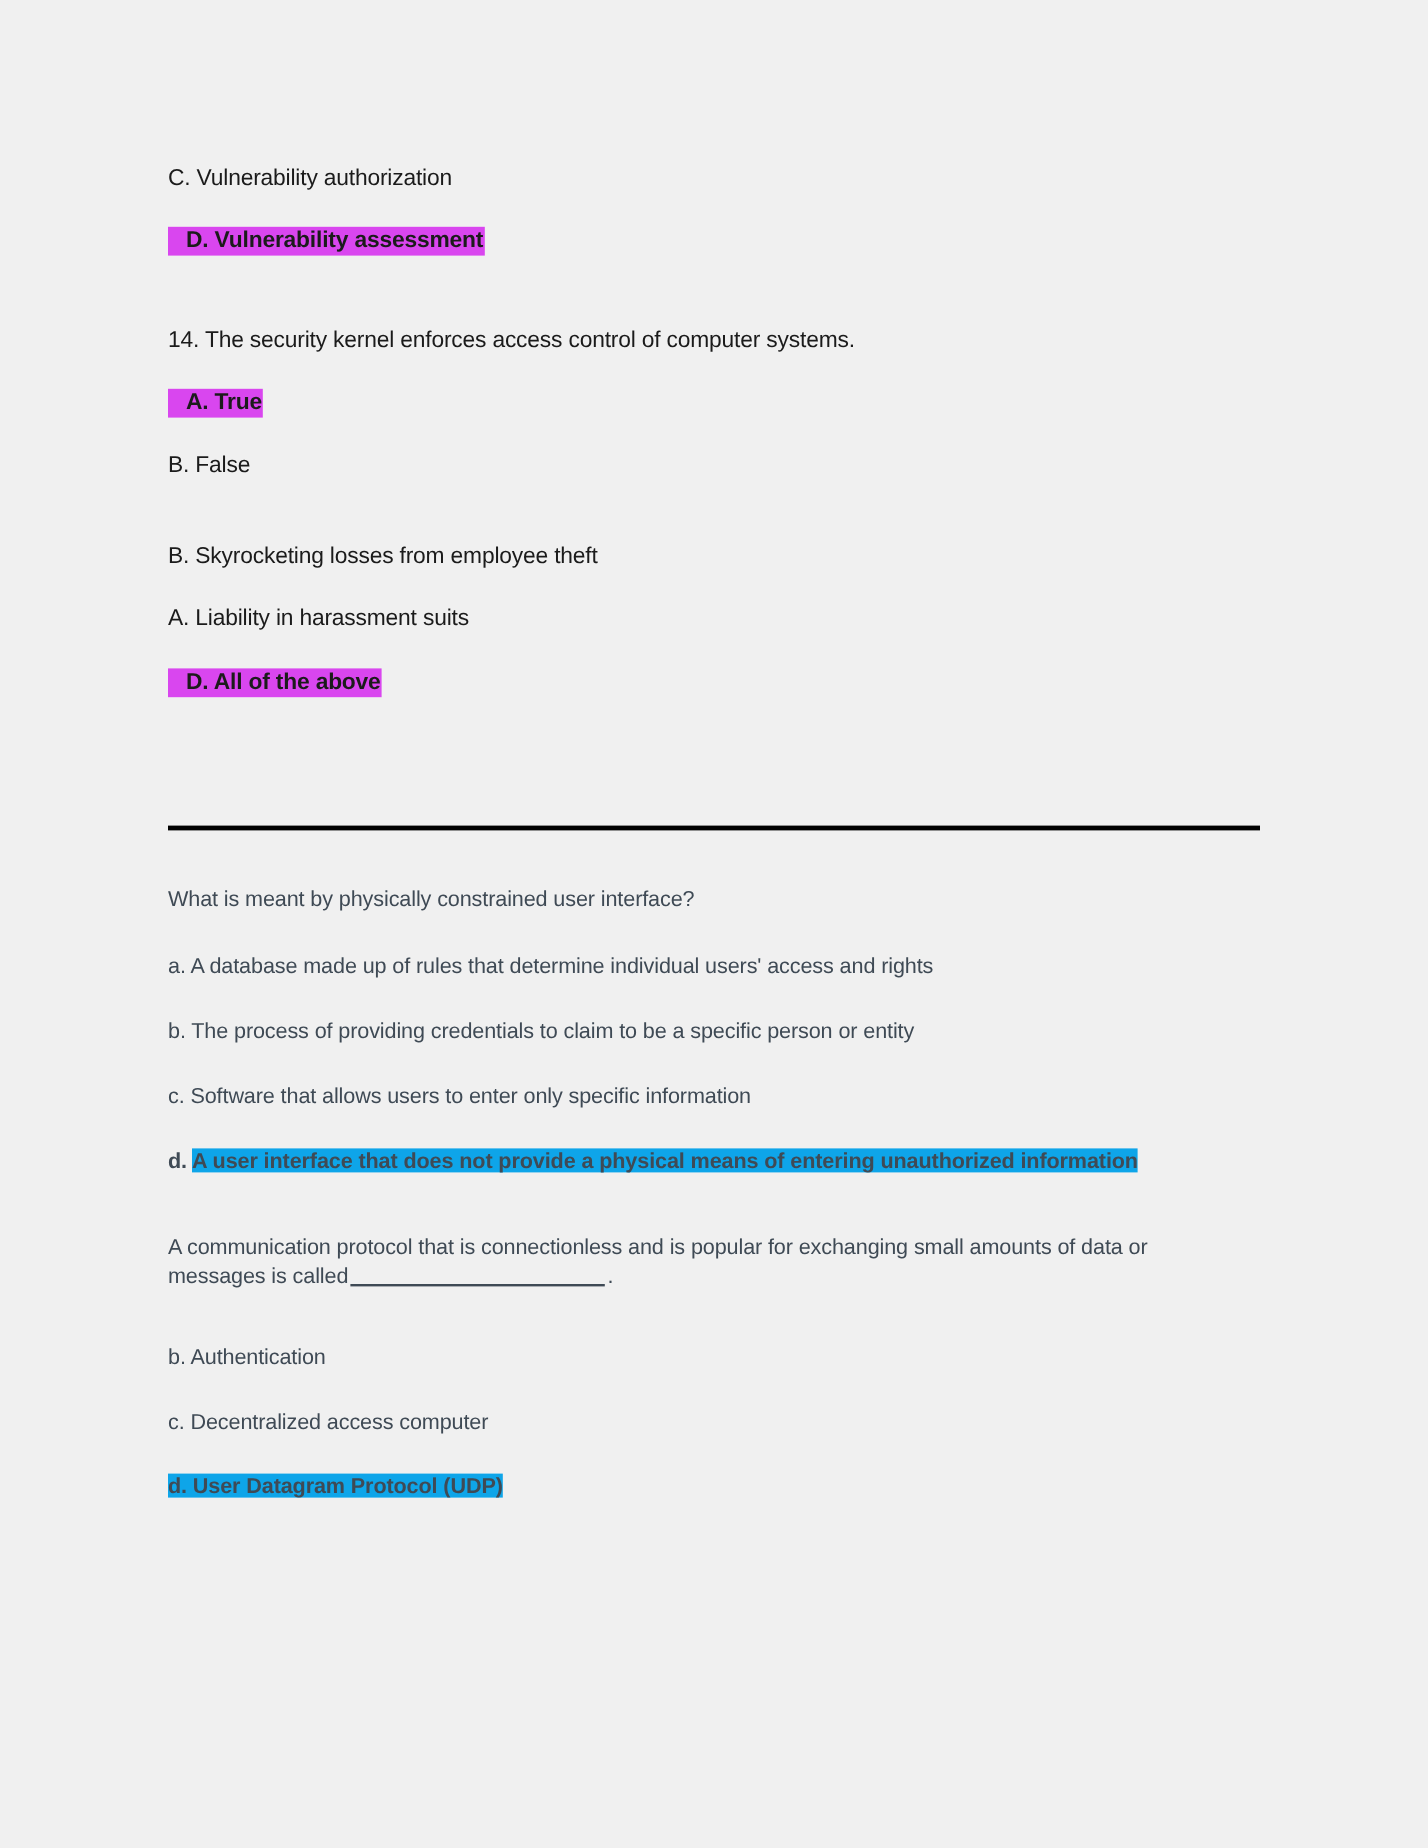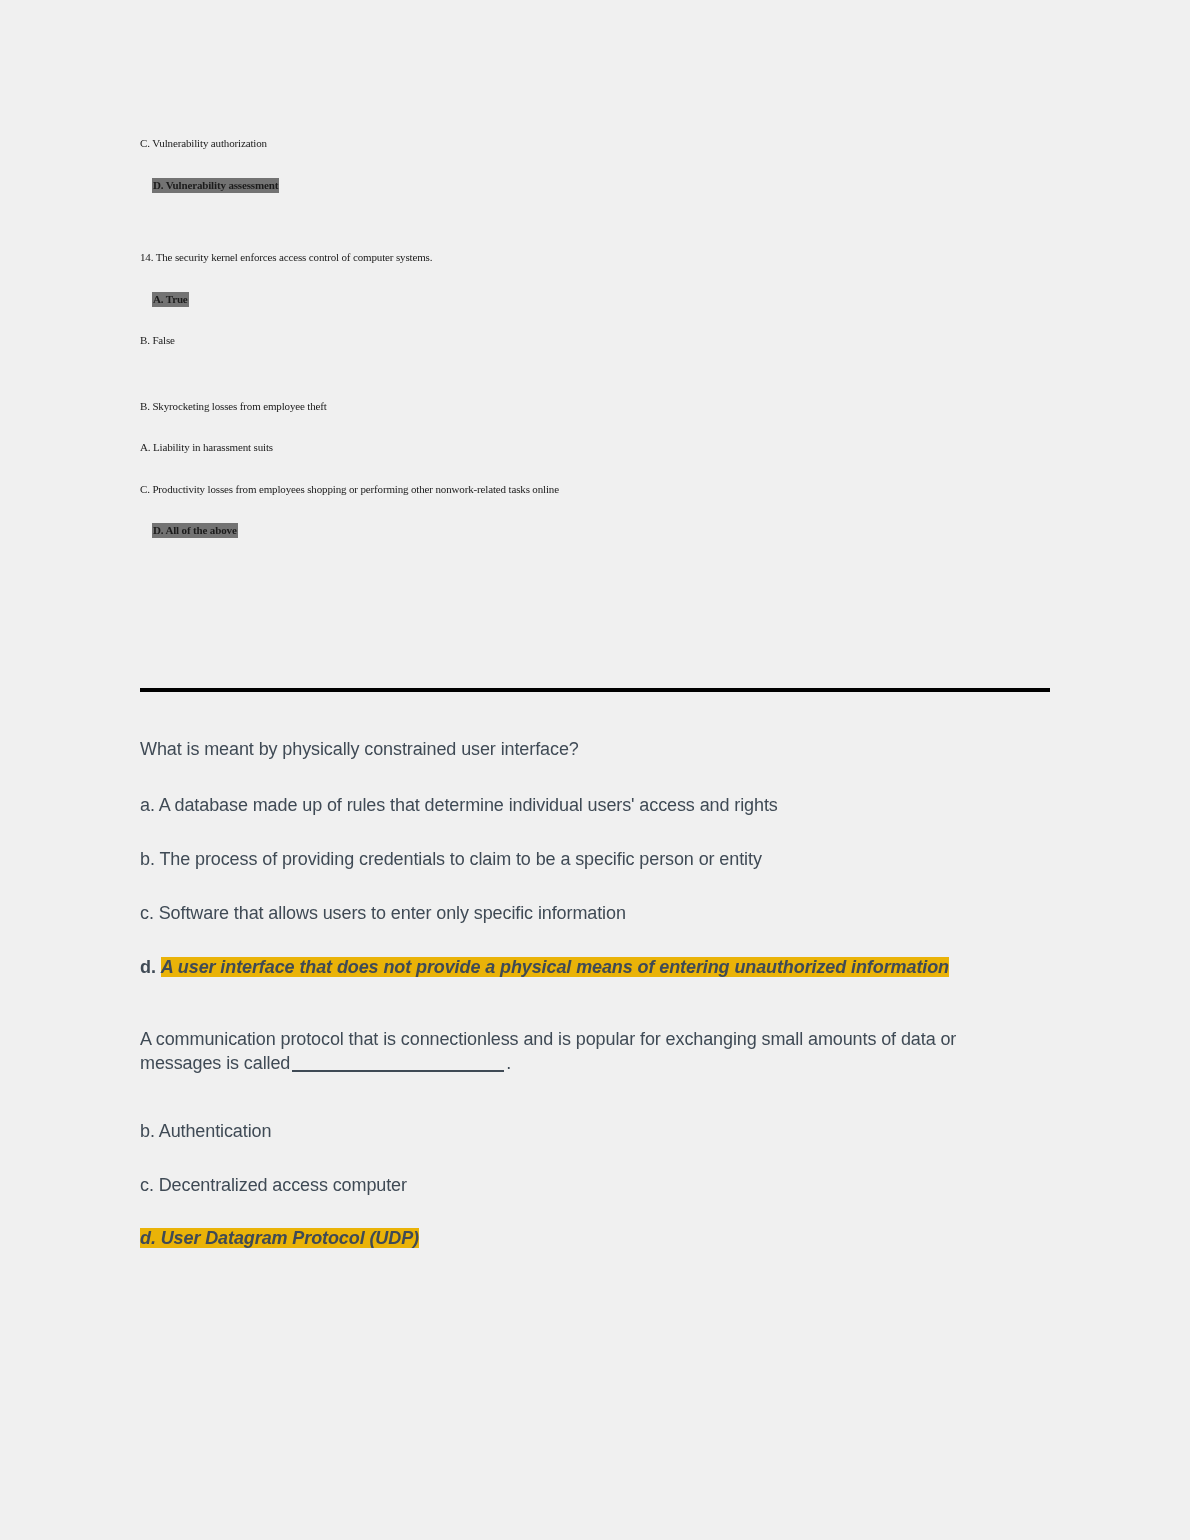--- a/index.html
+++ b/index.html
@@ -22,37 +22,36 @@
   }
 
   
   .section-a {
     position: absolute;
     left: 140px;
     top: 136px;
     width: 910px;
   }
   .section-a .line {
-    font-family: Liberation Serif, serif;
-    font-size: 11px;
+    font-family: Liberation Sans, sans-serif;
+    font-size: 19px;
     line-height: 1.32;
     color: #1b1b1b;
     margin: 0 0 27px 0;
     letter-spacing: -0.15px;
     white-space: nowrap;
   }
   .section-a .gap-lg { margin-bottom: 58px; }
   .section-a .gap-xl { margin-bottom: 51px; }
 
   .hl {
-    background: #737373;
+    background: #d946ef;
     font-weight: bold;
-    padding: 1px 1px 2px 1px;
+    padding: 1px 1px 2px 15px;
     box-decoration-break: clone;
-    margin-left: 12px;
     -webkit-box-decoration-break: clone;
   }
 
   
   .divider {
     position: absolute;
     left: 140px;
     top: 688px;
     width: 910px;
     height: 4px;
@@ -75,24 +74,23 @@
     margin: 0 0 30px 0;
     letter-spacing: -0.1px;
   }
   .section-b .q { margin-bottom: 32px; }
   .section-b .opt-d-first {
     font-weight: bold;
     margin-bottom: 48px;
   }
   .section-b .blockgap { margin-bottom: 44px; }
   .section-b .hl2 {
-    background: #eab308;
+    background: #0ea5e9;
     font-weight: bold;
     box-decoration-break: clone;
-    font-style: italic;
     -webkit-box-decoration-break: clone;
   }
   .section-b .prefix-bold { font-weight: bold; }
 
   .blank {
     display: inline-block;
     width: 212px;
     border-bottom: 2px solid #3f4a55;
     vertical-align: -3px;
     margin: 0 2px;
@@ -113,21 +111,20 @@
 
     <p class="line"><span class="hl">A. True</span></p>
 
     <p class="line gap-xl">B. False</p>
 
 
     <p class="line">B. Skyrocketing losses from employee theft</p>
 
     <p class="line">A. Liability in harassment suits</p>
 
-    <p class="line">C. Productivity losses from employees shopping or performing other nonwork-related tasks online</p>
 
     <p class="line"><span class="hl">D. All of the above</span></p>
   </div>
 
   <div class="divider"></div>
 
   <div class="section-b">
 
     <p class="q">What is meant by physically constrained user interface?</p>
 

